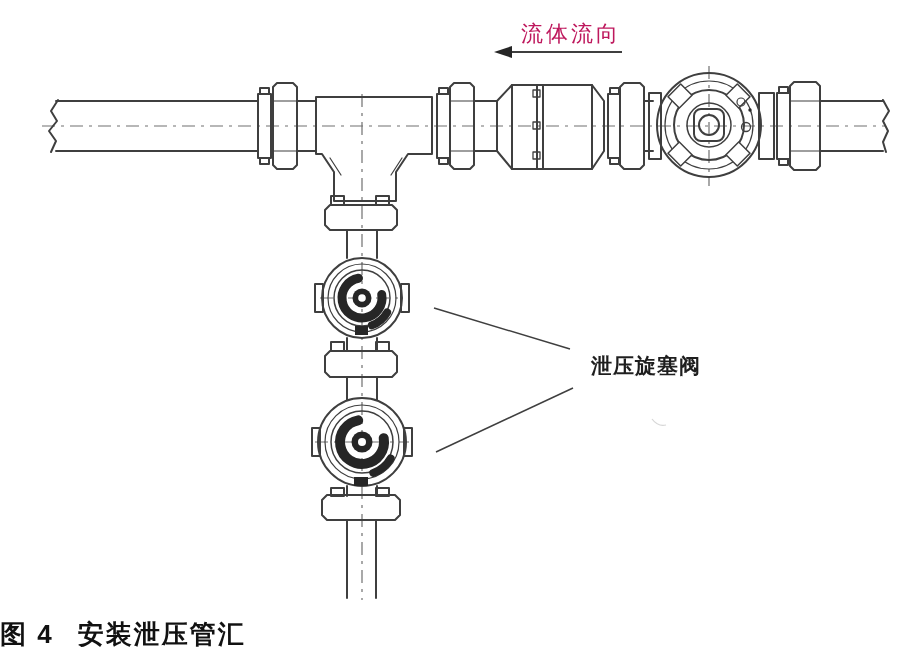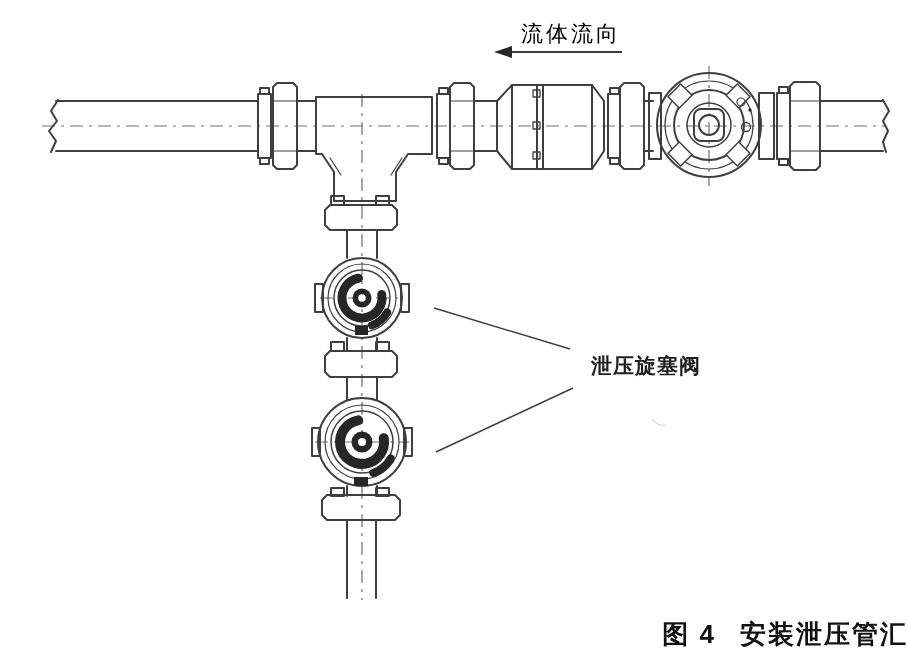--- a/index.html
+++ b/index.html
@@ -1,23 +1,23 @@
 <!DOCTYPE html>
 <html><head>
 <meta charset="utf-8">
 <style>
   html,body{margin:0;padding:0;background:#ffffff;}
   .figure{position:relative;width:908px;height:671px;background:#ffffff;overflow:hidden;
           font-family:"Liberation Serif", serif;}
   .figure svg{position:absolute;left:0;top:0;}
   .flow-label{position:absolute;left:521px;top:19px;font-size:22px;letter-spacing:3px;
-              color:#000000;white-space:nowrap;}
+              color:#be185d;white-space:nowrap;}
   .valve-label{position:absolute;left:591px;top:352px;font-size:21px;letter-spacing:1px;
                color:#1e1e1e;white-space:nowrap;font-weight:bold;}
-  .caption{position:absolute;left:0;top:617px;width:908px;text-align:right;
+  .caption{position:absolute;left:0;top:617px;width:908px;text-align:left;
            font-size:26px;font-weight:bold;color:#111111;
            font-family:"Liberation Sans", sans-serif;letter-spacing:2px;}
   .caption .num{margin-right:24px;}
 </style>
 </head>
 <body>
 
 <div class="figure">
 
   <svg width="908" height="671" viewBox="0 0 908 671">

